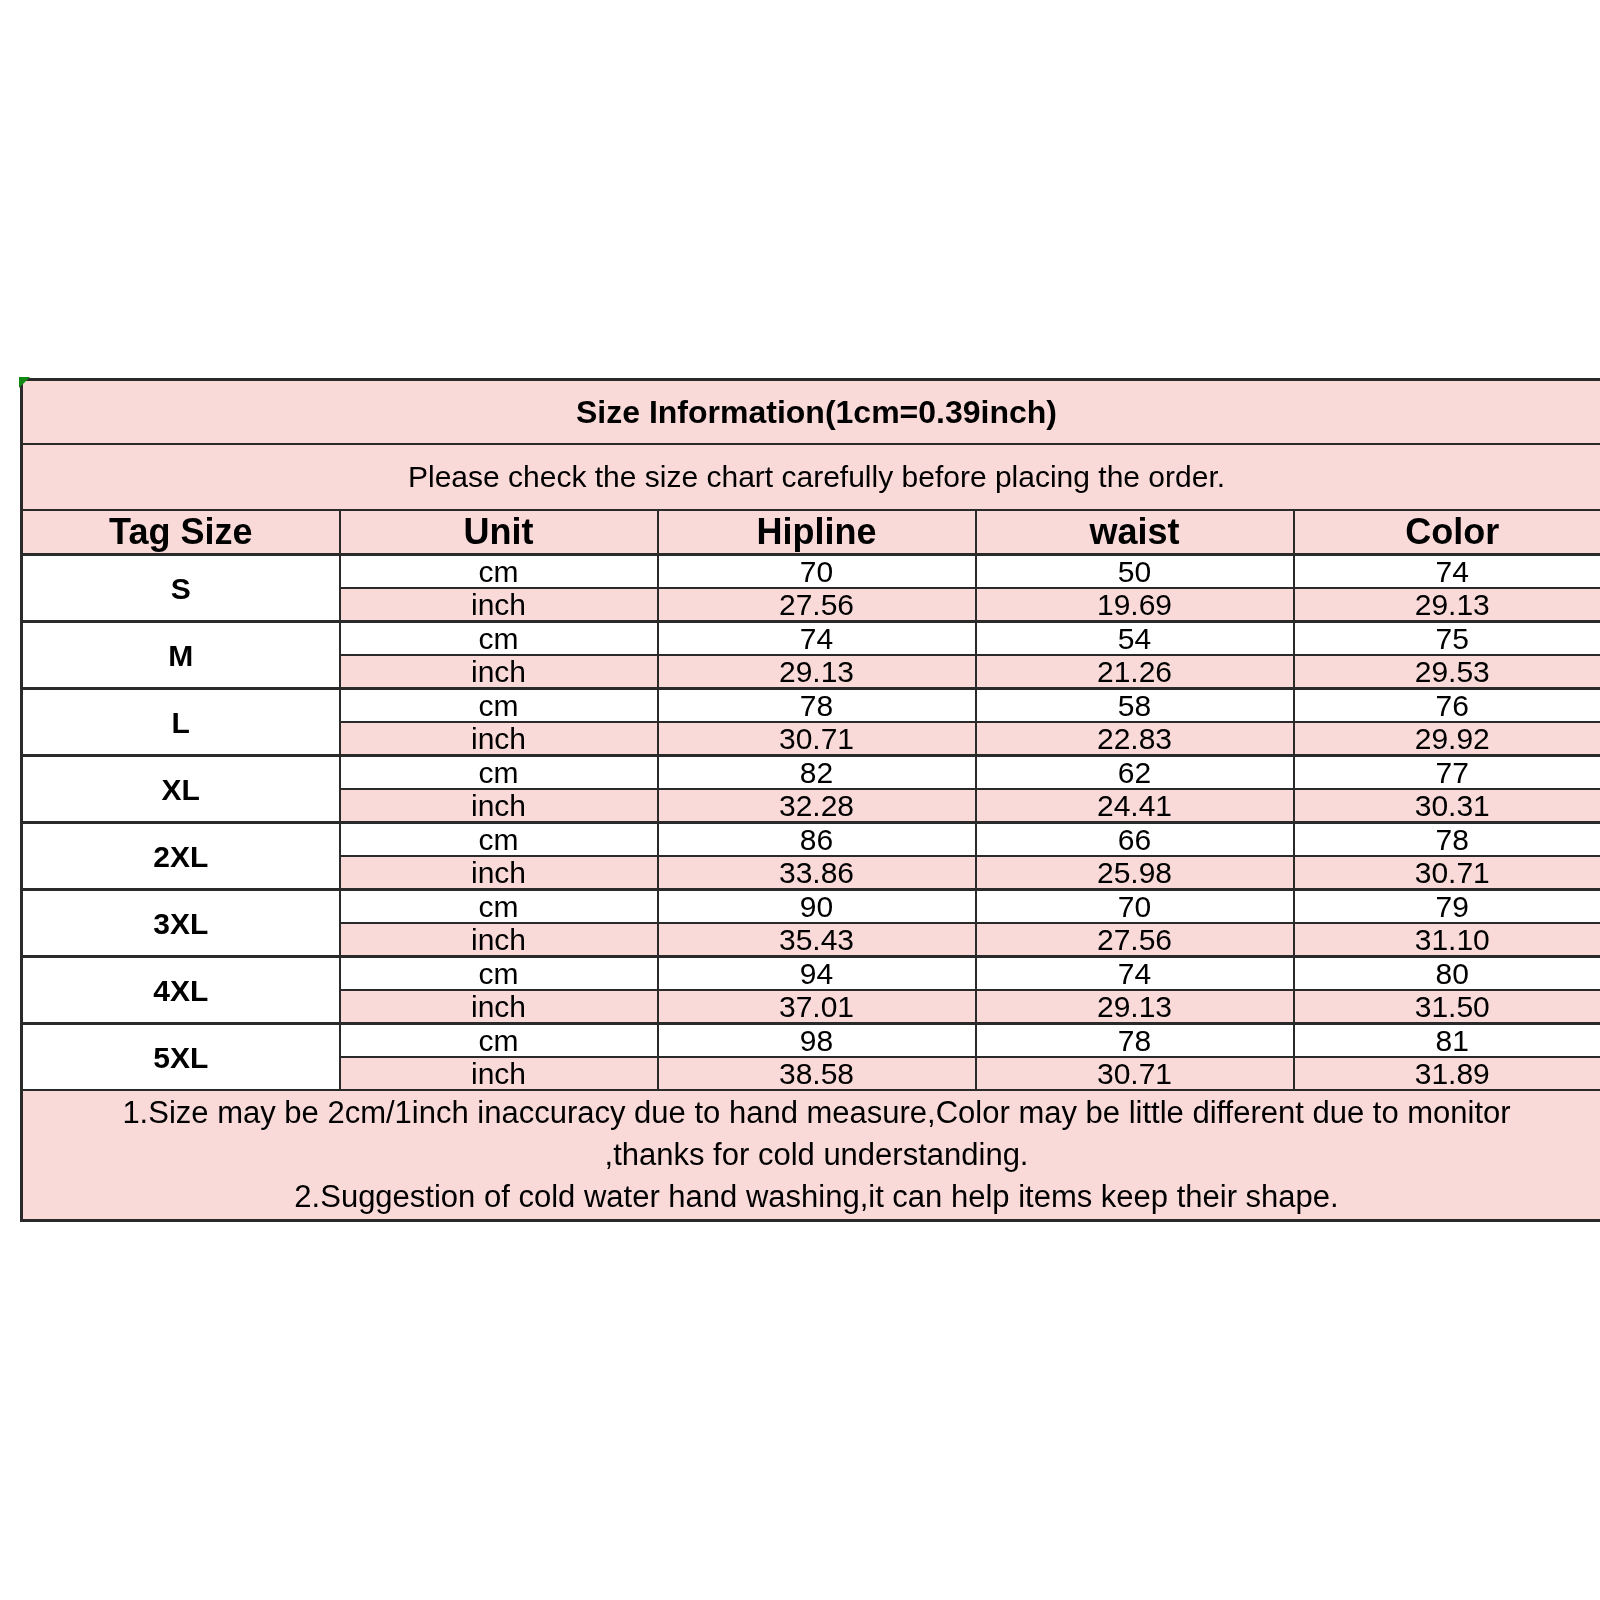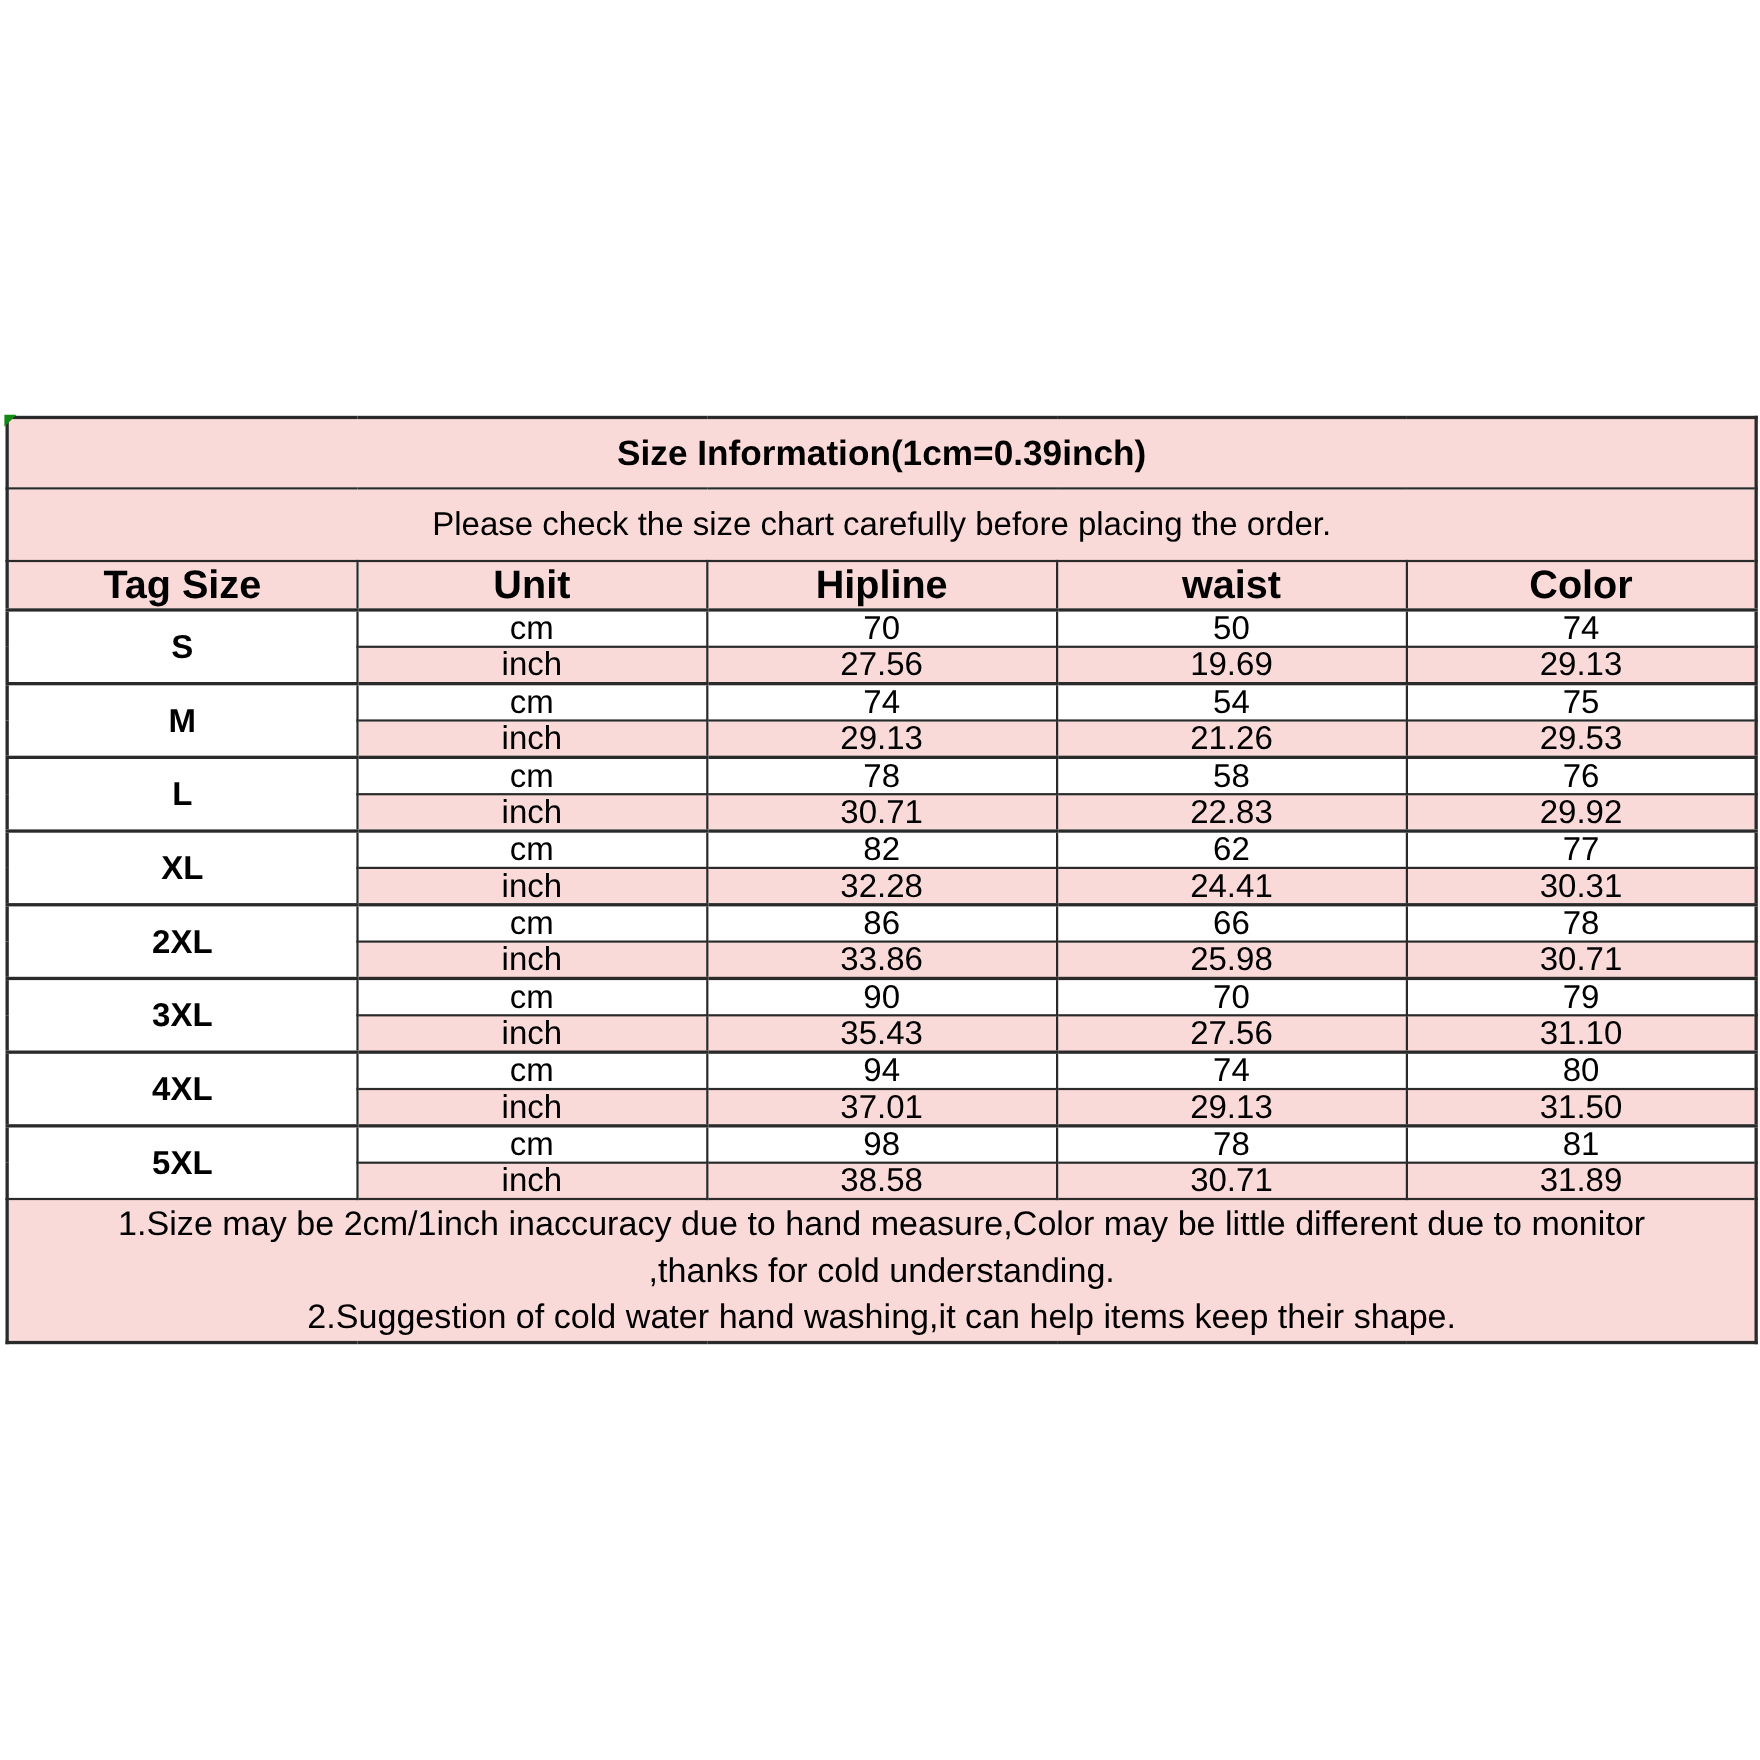--- a/index.html
+++ b/index.html
@@ -12,21 +12,21 @@
   body{
     width:1600px;height:1600px;
     background:#ffffff;
     font-family:"Liberation Sans", sans-serif;
     color:var(--text);
     position:relative;
     overflow:hidden;
   }
   .sheet{
     position:absolute;
-    left:5px;top:378px;
+    left:20px;top:378px;
     width:1396px;
   }
   .corner-marker{
     position:absolute;
     left:-1px;top:-1px;
     width:0;height:0;
     border-top:11px solid var(--green);
     border-right:11px solid transparent;
     z-index:3;
   }

